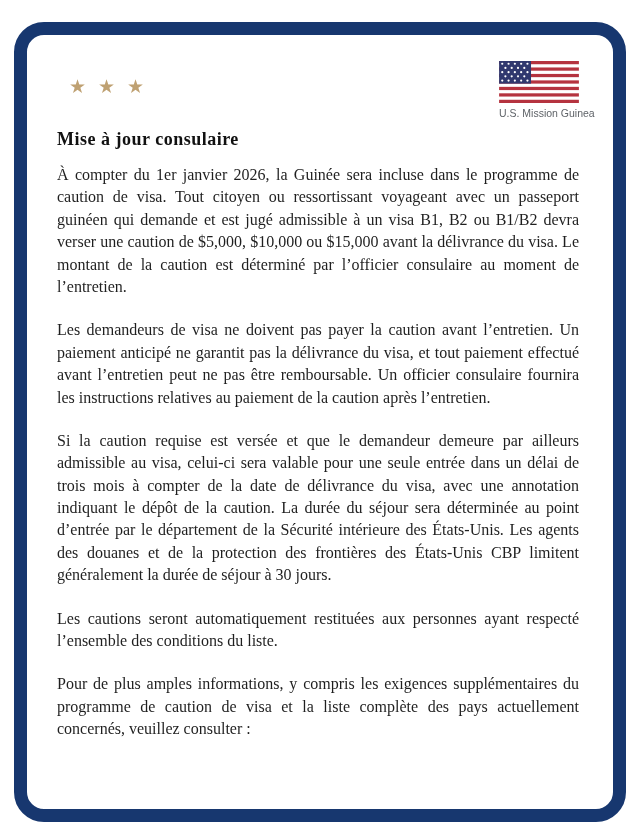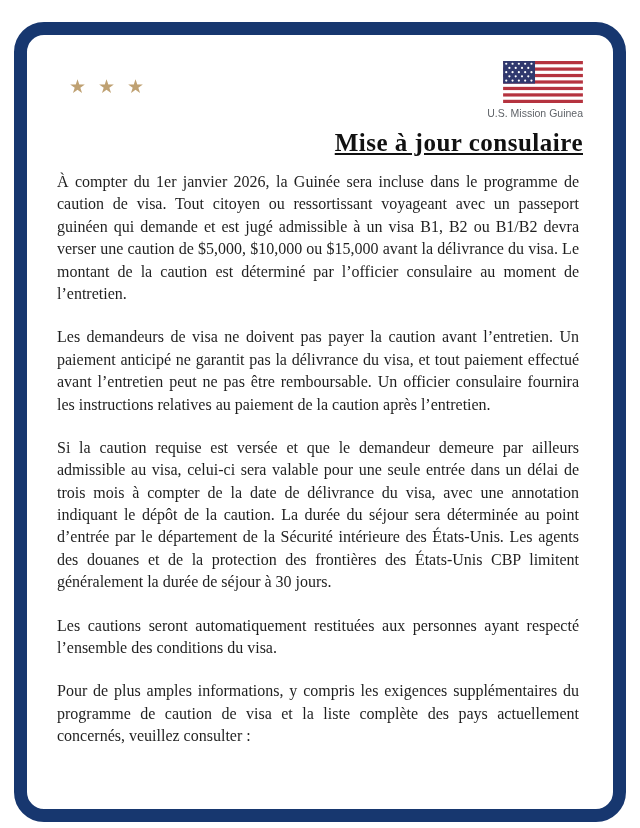--- a/index.html
+++ b/index.html
@@ -39,42 +39,41 @@
     display: flex;
     gap: 12px;
     color: #bfa172;
     font-size: 19px;
     font-family: "DejaVu Sans", sans-serif;
     line-height: 1;
   }
   .mission {
     display: flex;
     flex-direction: column;
-    align-items: flex-end;
+    align-items: flex-start;
     width: 84px;
   }
   .mission svg {
     display: block;
   }
   .mission-label {
     margin-top: 4px;
     font-family: "Liberation Sans", sans-serif;
     font-size: 10.5px;
     color: #5f6368;
     white-space: nowrap;
   }
   h1.title {
     margin: 6px 0 14px 0;
-    text-align: right;
+    text-align: left;
     font-family: "Liberation Serif", "DejaVu Serif", serif;
     font-weight: bold;
-    font-size: 25px;
+    font-size: 18px;
     color: #111111;
     letter-spacing: 0.5px;
-    text-decoration: underline;
   }
   .body-text p {
     margin: 0 4px 21px 0;
     font-family: "Liberation Serif", "DejaVu Serif", serif;
     font-size: 16px;
     line-height: 1.4;
     color: #1f1f1f;
     text-align: justify;
   }
   .body-text p:last-child {
@@ -133,20 +132,20 @@
         <div class="mission-label">U.S. Mission Guinea</div>
       </div>
     </div>
 
     <h1 class="title">Mise à jour consulaire</h1>
 
     <div class="body-text">
       <p>À compter du 1er janvier 2026, la Guinée sera incluse dans le programme de caution de visa. Tout citoyen ou ressortissant voyageant avec un passeport guinéen qui demande et est jugé admissible à un visa B1, B2 ou B1/B2 devra verser une caution de $5,000, $10,000 ou $15,000 avant la délivrance du visa. Le montant de la caution est déterminé par l’officier consulaire au moment de l’entretien.</p>
       <p>Les demandeurs de visa ne doivent pas payer la caution avant l’entretien. Un paiement anticipé ne garantit pas la délivrance du visa, et tout paiement effectué avant l’entretien peut ne pas être remboursable. Un officier consulaire fournira les instructions relatives au paiement de la caution après l’entretien.</p>
       <p>Si la caution requise est versée et que le demandeur demeure par ailleurs admissible au visa, celui-ci sera valable pour une seule entrée dans un délai de trois mois à compter de la date de délivrance du visa, avec une annotation indiquant le dépôt de la caution. La durée du séjour sera déterminée au point d’entrée par le département de la Sécurité intérieure des États-Unis. Les agents des douanes et de la protection des frontières des États-Unis CBP limitent généralement la durée de séjour à 30 jours.</p>
-      <p>Les cautions seront automatiquement restituées aux personnes ayant respecté l’ensemble des conditions du visa.</p>
+      <p>Les cautions seront automatiquement restituées aux personnes ayant respecté l’ensemble des conditions du liste.</p>
       <p>
         <span>Pour de plus amples informations, y compris les exigences supplémentaires du programme de caution de visa et la liste complète des pays actuellement concernés, veuillez consulter : </span>
       </p>
     </div>
 
   </div>
 </div>
 
 </body></html>

